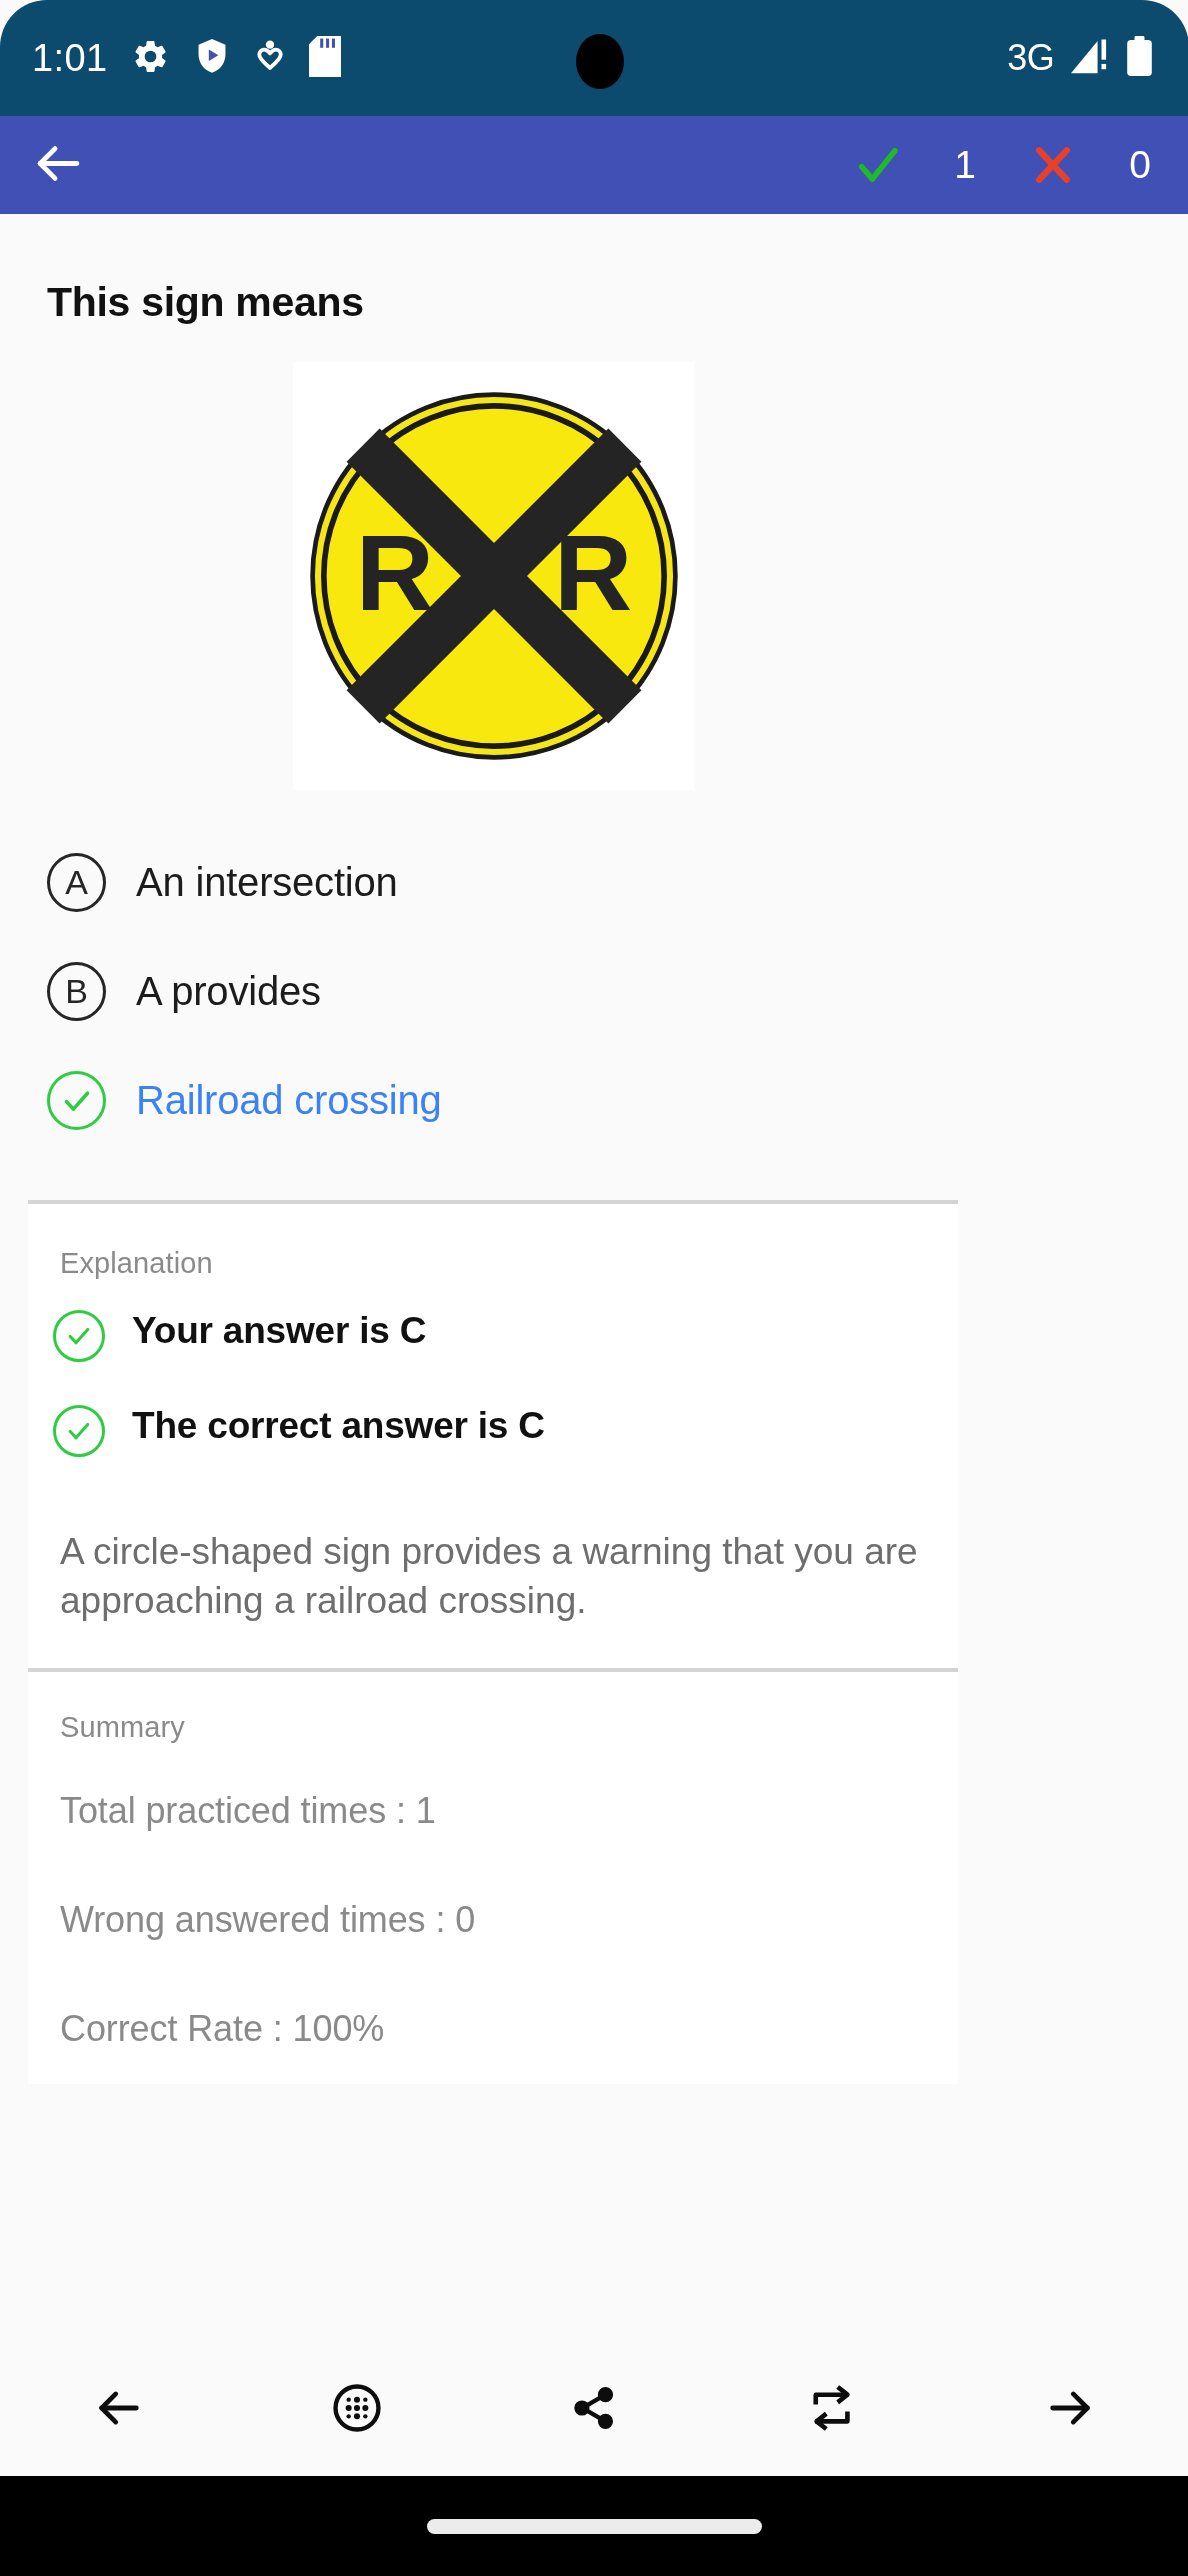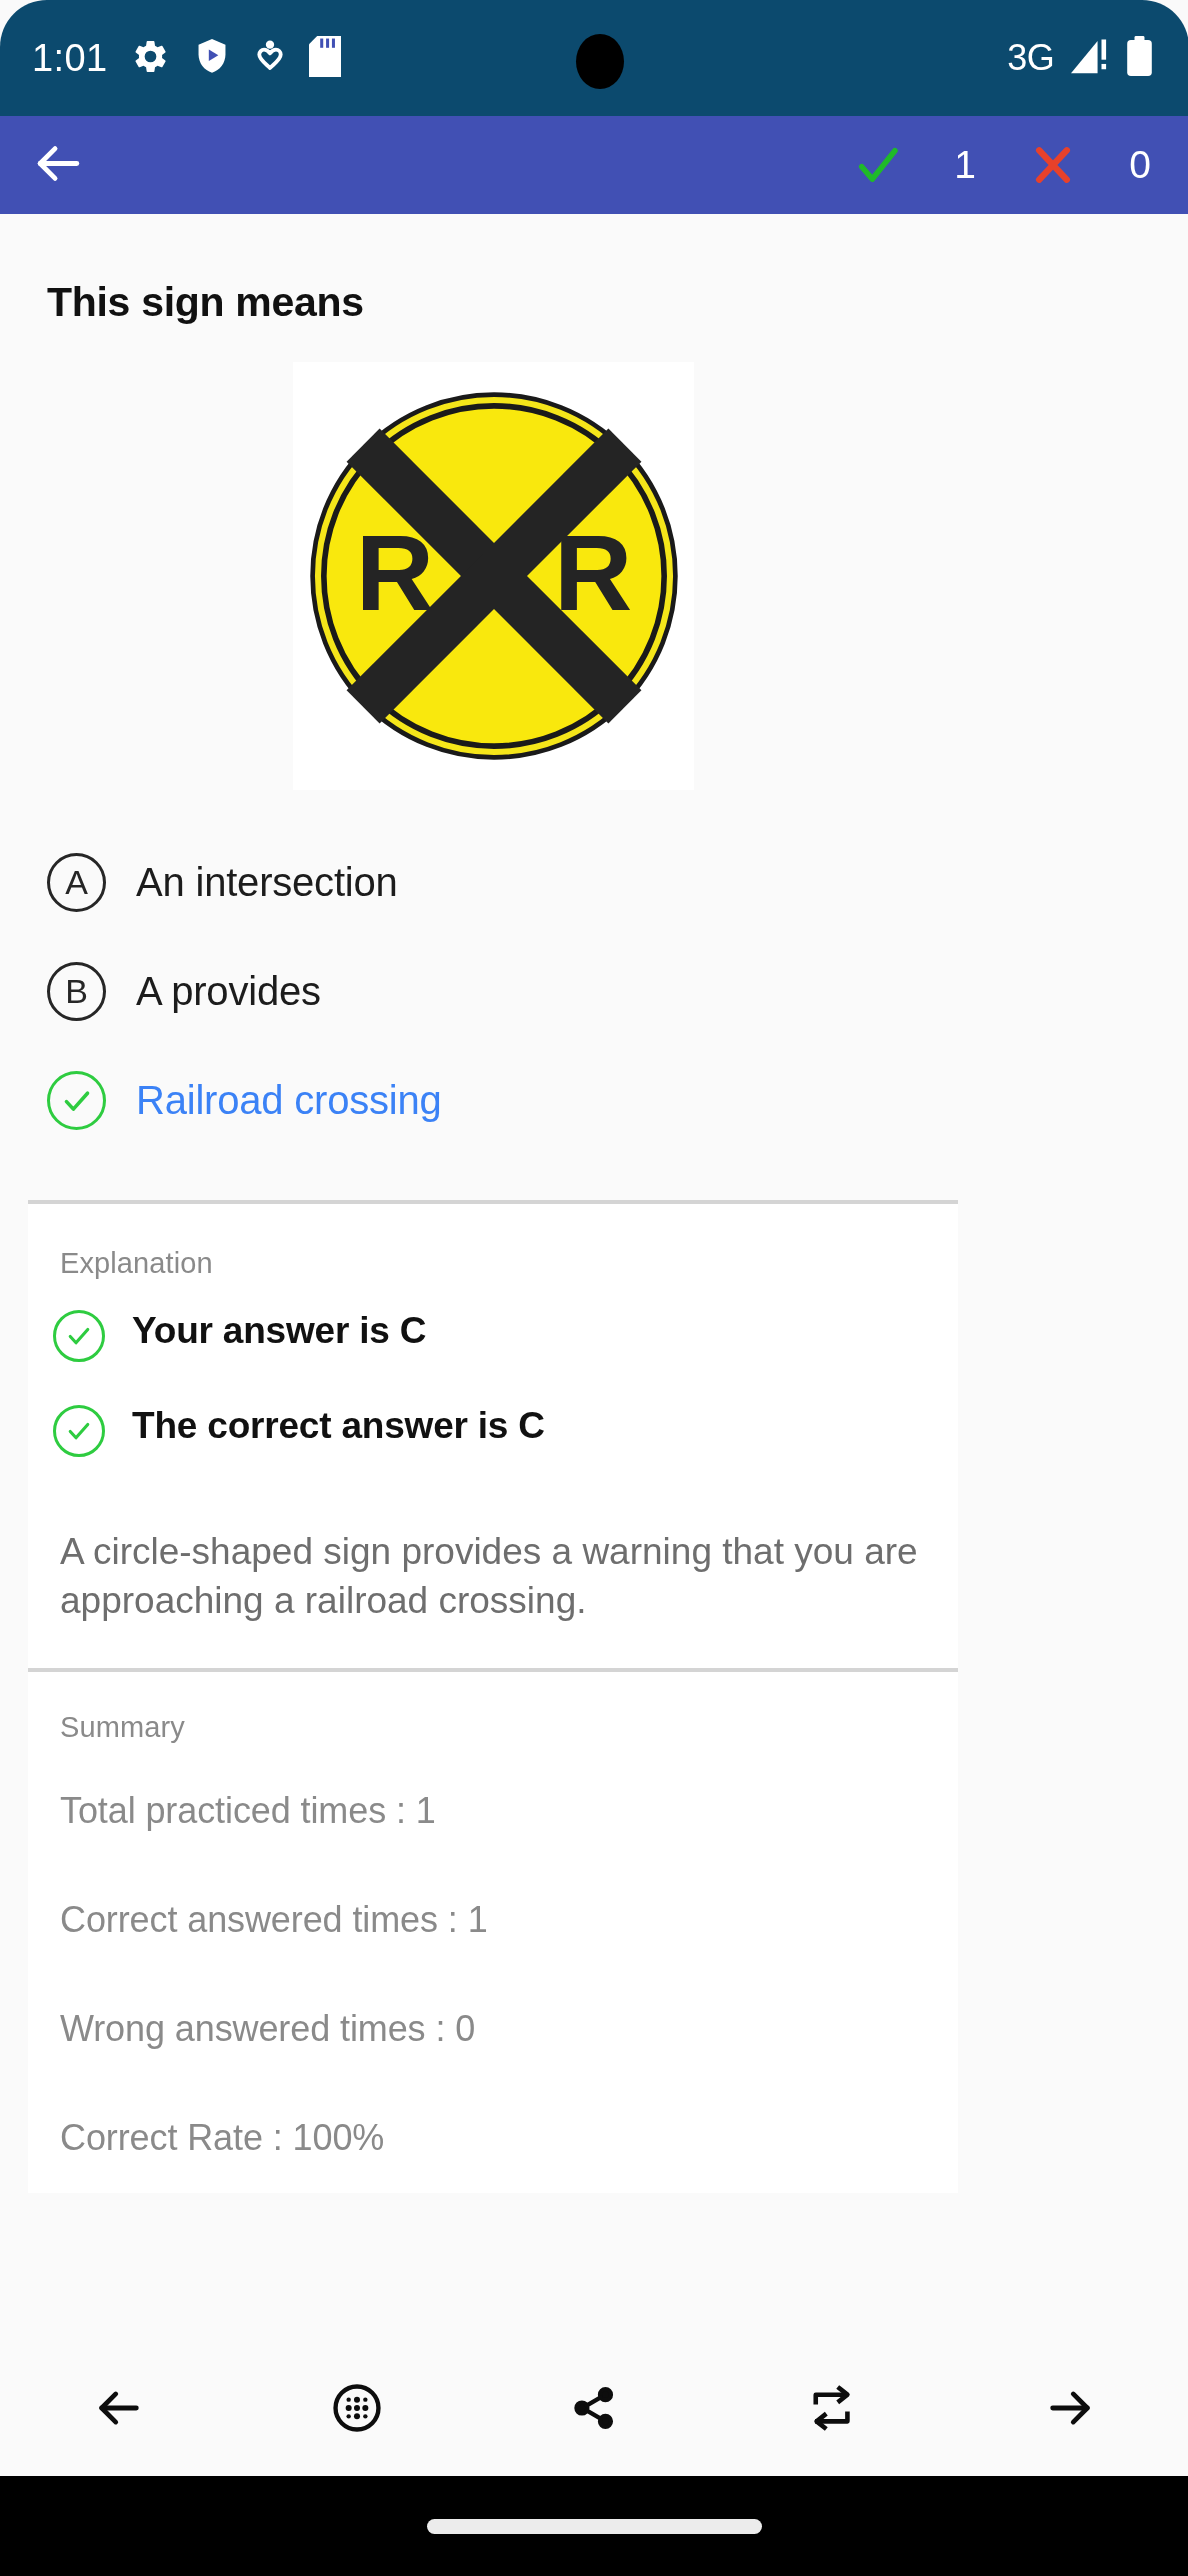--- a/index.html
+++ b/index.html
@@ -348,21 +348,20 @@
         </span>
         <span class="ans-text">The correct answer is C</span>
       </div>
 
       <div id="explanation-body">A circle-shaped sign provides a warning that you are approaching a railroad crossing.</div>
     </div>
 
     <div class="card" id="summary-card">
       <div class="card-label" style="padding-top:39px;">Summary</div>
       <div class="summary-line" style="margin-top:12.5px;">Total practiced times : 1</div>
-      <div class="summary-line">Correct answered times : 1</div>
       <div class="summary-line">Wrong answered times : 0</div>
       <div class="summary-line">Correct Rate : 100%</div>
     </div>
 
   </div>
 
   <div id="toolbar">
 
     <div class="tool-btn">
       <span>

